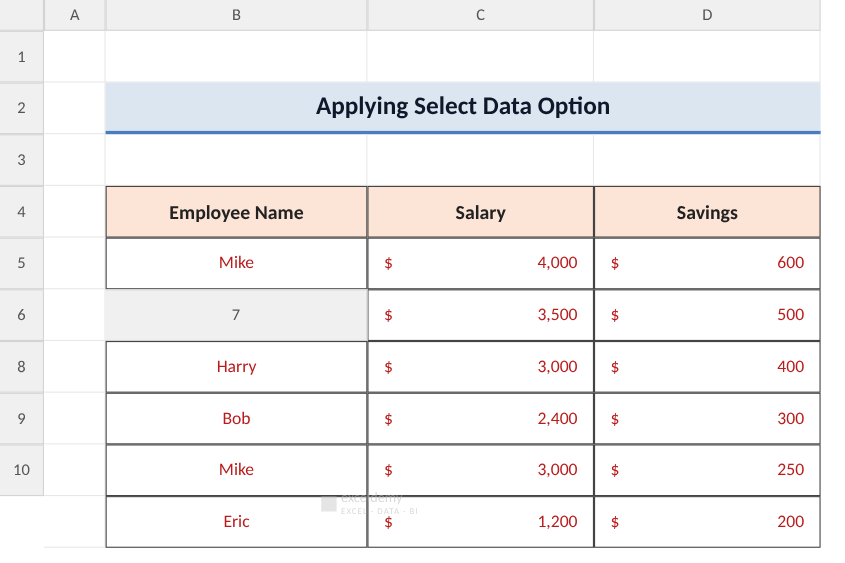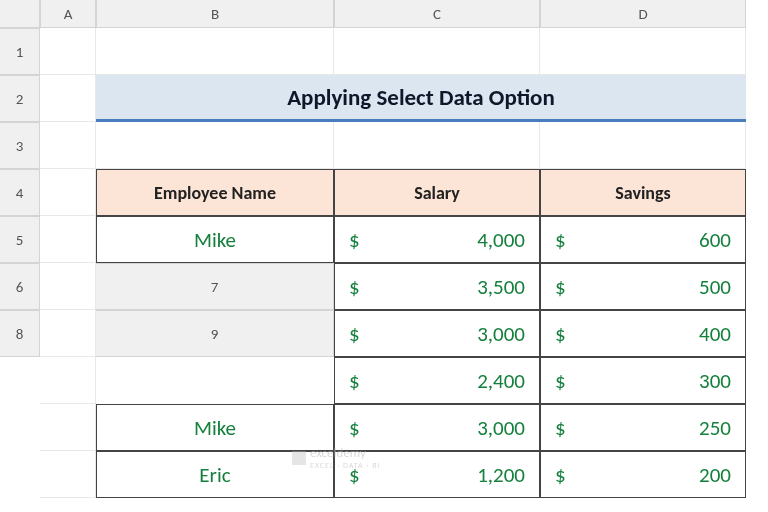--- a/index.html
+++ b/index.html
@@ -56,22 +56,22 @@
       align-items: center;
       justify-content: center;
       font-size: 18px;
       font-weight: bold;
       color: #222;
     }
     .data-cell {
       border: 1px solid #444;
       display: flex;
       align-items: center;
-      font-size: 21px;
-      color: #15803d;
+      font-size: 16px;
+      color: #b91c1c;
       padding: 0 10px;
     }
     .name-cell { justify-content: center; }
     .money-cell {
       justify-content: space-between;
     }
     .money-cell .dollar { padding-left: 4px; }
     .money-cell .amount { padding-right: 4px; }
     .watermark {
       position: absolute;
@@ -143,31 +143,33 @@
       <span class="dollar">$</span>
       <span class="amount">3,500</span>
     </div>
   <div class="data-cell money-cell" style="grid-column:5;grid-row:7">
       <span class="dollar">$</span>
       <span class="amount">500</span>
     </div>
 
   <div class="row-header">7</div>
   <div class="cell" style="grid-column:2;grid-row:8"></div>
+  <div class="data-cell name-cell" style="grid-column:3;grid-row:8">Harry</div>
   <div class="data-cell money-cell" style="grid-column:4;grid-row:8">
       <span class="dollar">$</span>
       <span class="amount">3,000</span>
     </div>
   <div class="data-cell money-cell" style="grid-column:5;grid-row:8">
       <span class="dollar">$</span>
       <span class="amount">400</span>
     </div>
 
   <div class="row-header">8</div>
   <div class="cell" style="grid-column:2;grid-row:9"></div>
+  <div class="data-cell name-cell" style="grid-column:3;grid-row:9">Bob</div>
   <div class="data-cell money-cell" style="grid-column:4;grid-row:9">
       <span class="dollar">$</span>
       <span class="amount">2,400</span>
     </div>
   <div class="data-cell money-cell" style="grid-column:5;grid-row:9">
       <span class="dollar">$</span>
       <span class="amount">300</span>
     </div>
 
   <div class="row-header">9</div>
@@ -175,20 +177,21 @@
   <div class="data-cell name-cell" style="grid-column:3;grid-row:10">Mike</div>
   <div class="data-cell money-cell" style="grid-column:4;grid-row:10">
       <span class="dollar">$</span>
       <span class="amount">3,000</span>
     </div>
   <div class="data-cell money-cell" style="grid-column:5;grid-row:10">
       <span class="dollar">$</span>
       <span class="amount">250</span>
     </div>
 
+  <div class="row-header">10</div>
   <div class="cell" style="grid-column:2;grid-row:11"></div>
   <div class="data-cell name-cell" style="grid-column:3;grid-row:11">Eric</div>
   <div class="data-cell money-cell" style="grid-column:4;grid-row:11">
       <span class="dollar">$</span>
       <span class="amount">1,200</span>
     </div>
   <div class="data-cell money-cell" style="grid-column:5;grid-row:11">
       <span class="dollar">$</span>
       <span class="amount">200</span>
     </div>

